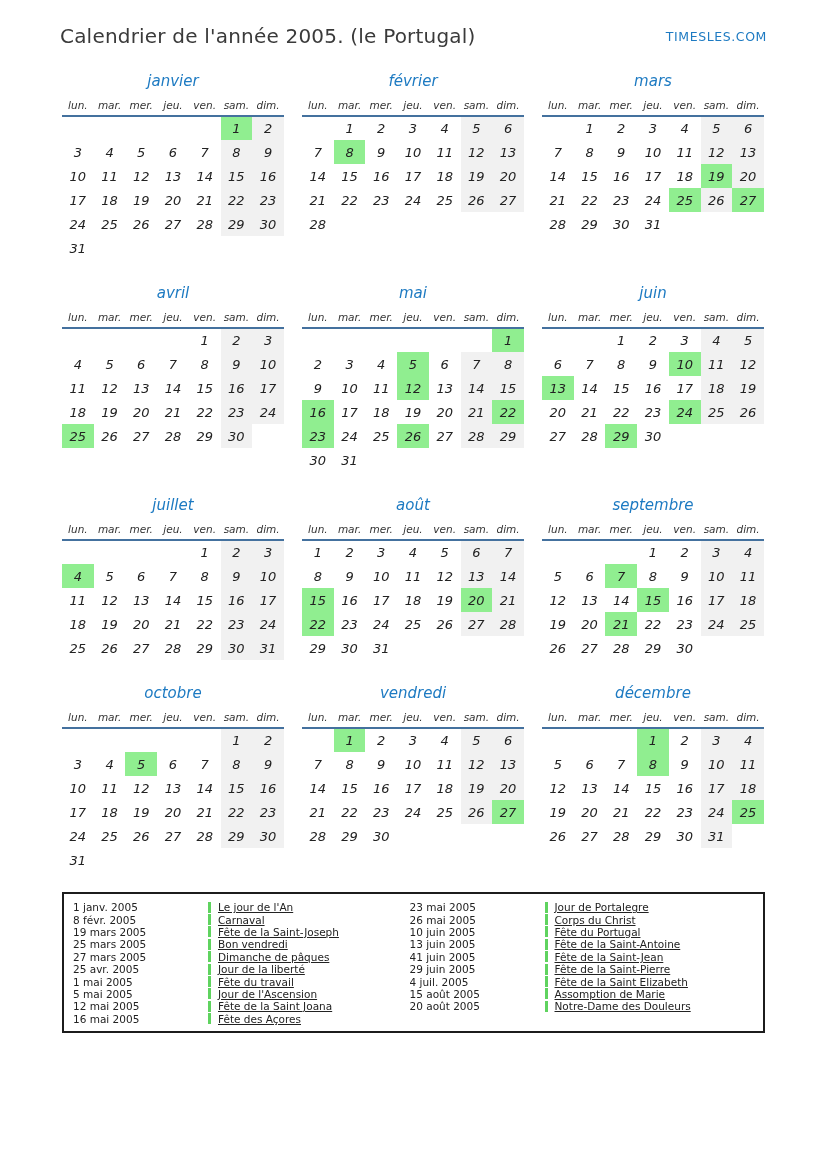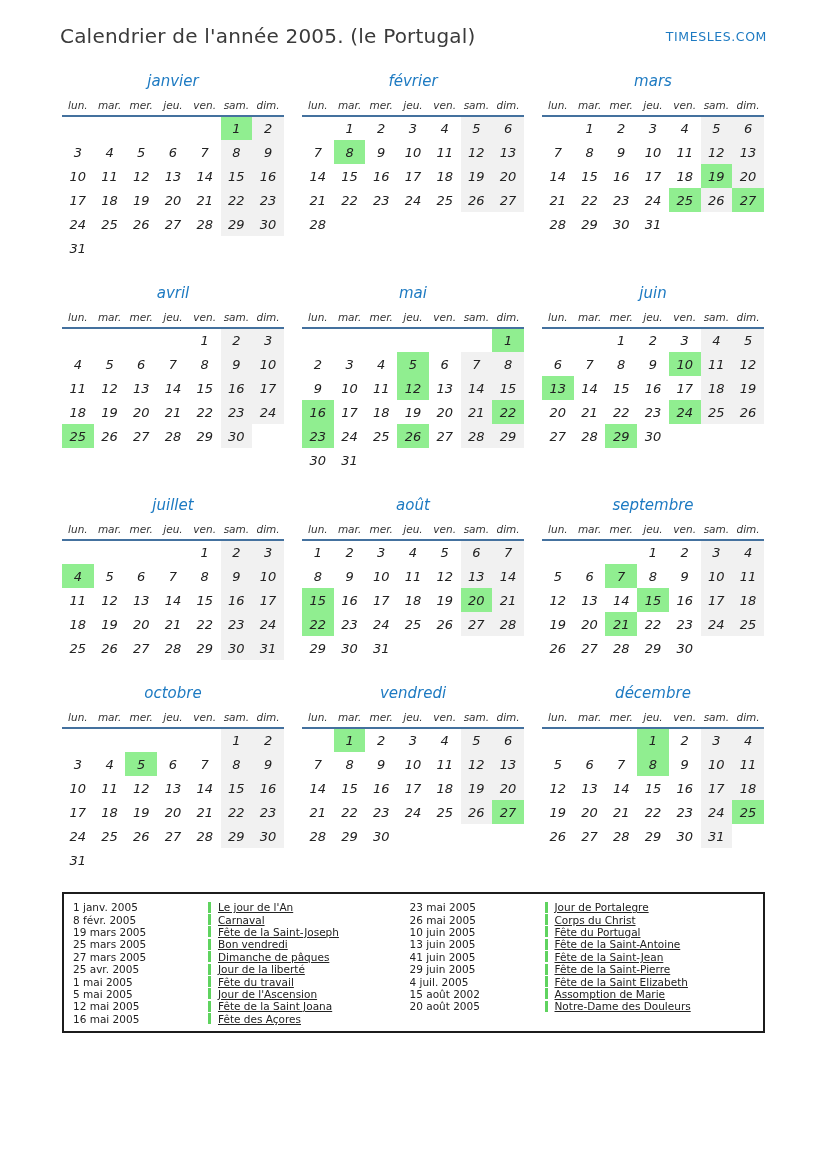--- a/index.html
+++ b/index.html
@@ -935,21 +935,21 @@
         <span class="legend-date">29 juin 2005</span>
         <span class="legend-bar"></span>
         <span class="legend-name">Fête de la Saint-Pierre</span>
       </div>
       <div class="legend-item">
         <span class="legend-date">4 juil. 2005</span>
         <span class="legend-bar"></span>
         <span class="legend-name">Fête de la Saint Elizabeth</span>
       </div>
       <div class="legend-item">
-        <span class="legend-date">15 août 2002</span>
+        <span class="legend-date">15 août 2005</span>
         <span class="legend-bar"></span>
         <span class="legend-name">Assomption de Marie</span>
       </div>
       <div class="legend-item">
         <span class="legend-date">20 août 2005</span>
         <span class="legend-bar"></span>
         <span class="legend-name">Notre-Dame des Douleurs</span>
       </div>
     </div>
   </div>

